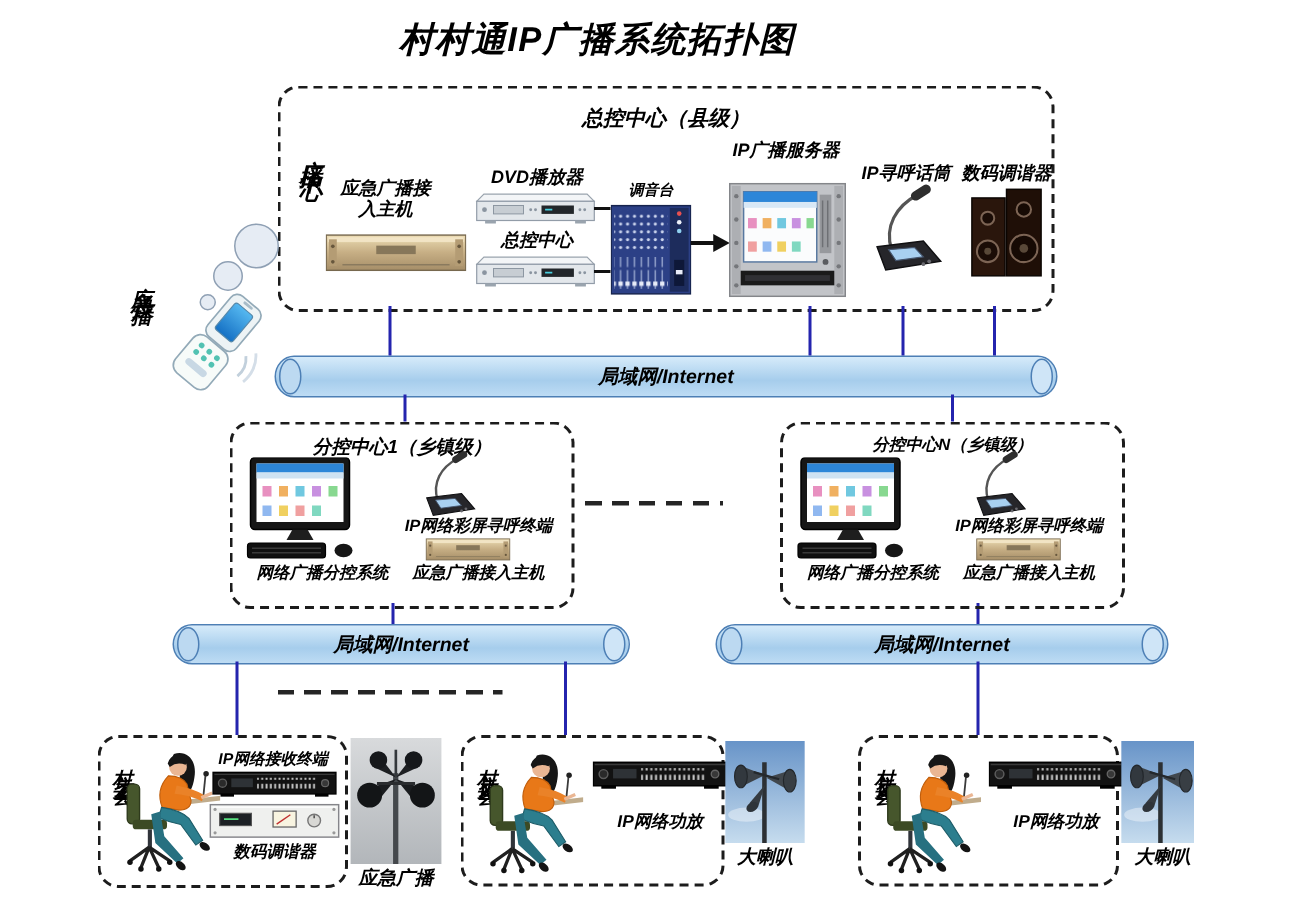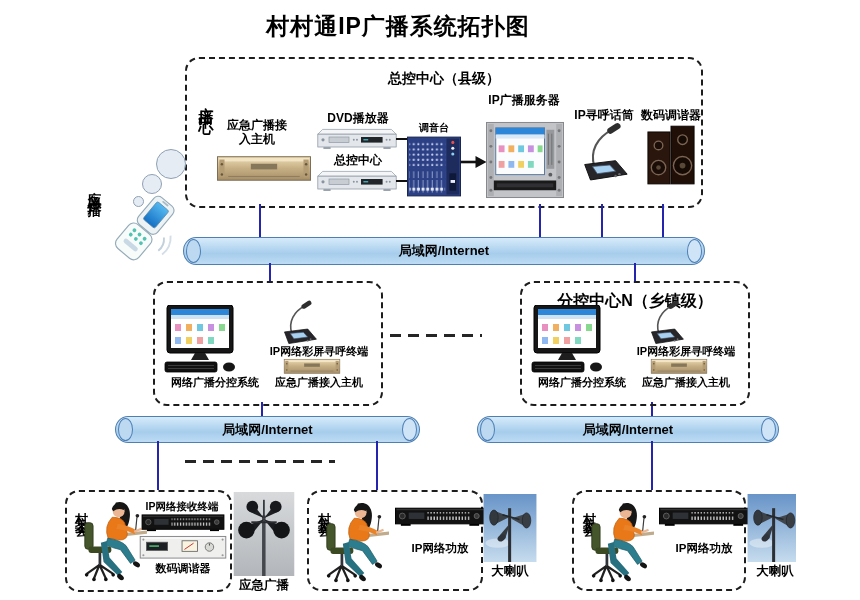--- a/index.html
+++ b/index.html
@@ -1,17 +1,17 @@
 <!DOCTYPE html>
 <html><head>
 <meta charset="utf-8">
 <style>
   html,body{margin:0;padding:0;background:#fff;}
   body{font-family:"Liberation Sans","DejaVu Sans",sans-serif;color:#000;}
-  .canvas{position:relative;width:796px;height:600px;background:#fff;overflow:hidden;}
+  .canvas{position:relative;width:796px;height:600px;background:#fff;overflow:hidden;font-style:italic;}
   .lbl{position:absolute;font-weight:bold;text-align:center;line-height:1.2;white-space:normal;}
   .vlabel{position:absolute;font-weight:bold;writing-mode:vertical-rl;text-orientation:upright;}
   .box-dashed{position:absolute;border:2px dashed #1c1c1c;border-radius:14px;background:transparent;}
   .bus{position:absolute;background:linear-gradient(#d6ebfa,#a6cdec 60%,#bedcf4);border:1.5px solid #4d7fb5;border-radius:13px/50%;display:flex;align-items:center;justify-content:center;font-weight:bold;font-size:13px;}
   .bus::before{content:"";position:absolute;left:2px;top:1px;bottom:1px;width:15px;border:1.5px solid #4d7fb5;border-radius:50%;background:#bcd9f1;box-sizing:border-box;}
   .bus::after{content:"";position:absolute;right:2px;top:1px;bottom:1px;width:15px;border:1.5px solid #4d7fb5;border-radius:50%;background:#cfe5f7;box-sizing:border-box;}
   .bus .bus-text{position:relative;z-index:2;}
   .vline{position:absolute;width:2px;background:#2424ae;}
   .hconn{position:absolute;height:2px;background:#111;}
   .hdash{position:absolute;height:3px;background:repeating-linear-gradient(90deg,#252525 0 11px,transparent 11px 18px);}
@@ -350,36 +350,37 @@
   <div class="vline" style="left:261px;top:402px;height:14px;"></div>
   <div class="vline" style="left:651px;top:402px;height:14px;"></div>
   <div class="vline" style="left:157px;top:441px;height:49px;"></div>
   <div class="vline" style="left:376px;top:441px;height:49px;"></div>
   <div class="vline" style="left:651px;top:441px;height:49px;"></div>
 
   <div class="hdash" style="left:390px;top:334px;width:92px;"></div>
   <div class="hdash" style="left:185px;top:460px;width:150px;"></div>
 
   <div class="box-dashed" style="left:153px;top:281px;width:226px;height:121px;">
+    <div class="lbl" style="left:0;right:0;top:8px;font-size:12.5px;">分控中心1（乡镇级）</div>
     <svg class="dev" style="left:8px;top:22px;width:84px;height:70px;">
         <use href="#sym-computer"></use>
       </svg>
     <div class="lbl" style="left:2px;top:93px;width:116px;font-size:11px;">网络广播分控系统</div>
     <svg class="dev" style="left:120px;top:17px;width:48px;height:45px;">
         <use href="#sym-pagemic"></use>
       </svg>
     <div class="lbl" style="left:102px;top:62px;width:124px;font-size:11px;">IP网络彩屏寻呼终端</div>
     <svg class="dev" style="left:112px;top:74px;width:90px;height:18px;">
         <use href="#sym-rack-gold"></use>
       </svg>
     <div class="lbl" style="left:102px;top:93px;width:124px;font-size:11px;">应急广播接入主机</div>
   </div>
 
   <div class="box-dashed" style="left:520px;top:281px;width:226px;height:121px;">
-    <div class="lbl" style="left:0;right:0;top:8px;font-size:16px;">分控中心N（乡镇级）</div>
+    <div class="lbl" style="left:0;right:0;top:8px;font-size:11px;">分控中心N（乡镇级）</div>
     <svg class="dev" style="left:8px;top:22px;width:84px;height:70px;">
         <use href="#sym-computer"></use>
       </svg>
     <div class="lbl" style="left:2px;top:93px;width:116px;font-size:11px;">网络广播分控系统</div>
     <svg class="dev" style="left:120px;top:17px;width:48px;height:45px;">
         <use href="#sym-pagemic"></use>
       </svg>
     <div class="lbl" style="left:102px;top:62px;width:124px;font-size:11px;">IP网络彩屏寻呼终端</div>
     <svg class="dev" style="left:112px;top:74px;width:90px;height:18px;">
         <use href="#sym-rack-gold"></use>

